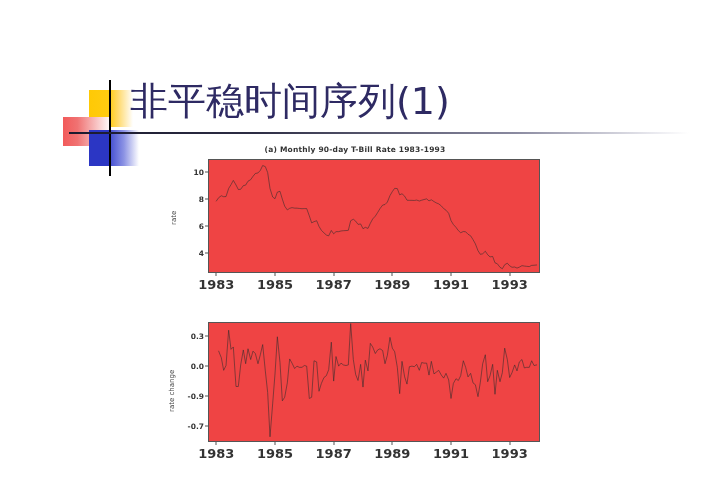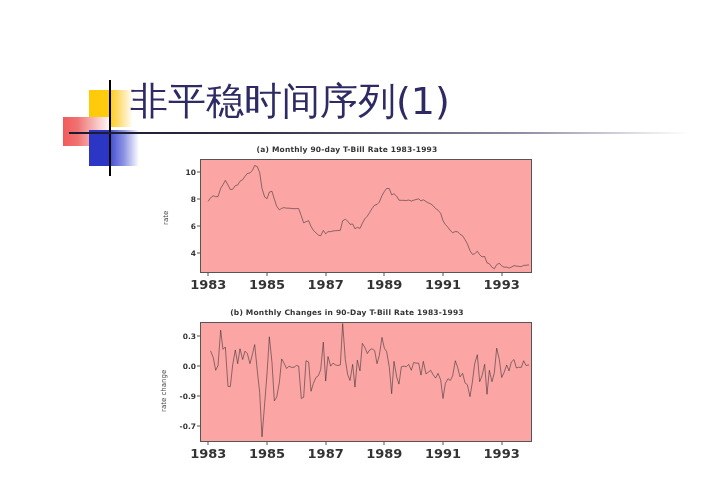--- a/index.html
+++ b/index.html
@@ -103,21 +103,21 @@
     font-family: "DejaVu Sans", sans-serif;
     font-size: 38px;
     color: #2e2a63;
     white-space: nowrap;
     line-height: 1;
   }
 
   
   #figure {
     position: absolute;
-    left: 152px;
+    left: 160px;
     top: 145px;
     width: 390px;
     height: 335px;
   }
   .panel {
     position: absolute;
     left: 0;
     width: 390px;
   }
   #panel-a { top: 0px;   height: 163px; }
@@ -134,21 +134,21 @@
     color: #333333;
     letter-spacing: 0.2px;
   }
 
   .plotbox {
     position: absolute;
     left: 48px;
     top: 14px;
     width: 332px;
     border: 1px solid #555555;
-    background: #fca5a5;
+    background: #ef4444;
     box-sizing: border-box;
   }
   #plot-a { height: 114px; }
   #plot-b { height: 120px; }
 
   .plotbox svg { display: block; width: 100%; height: 100%; }
   .series {
     fill: none;
     stroke: #2a2a2a;
     stroke-width: 0.55;
@@ -271,21 +271,20 @@
           <div class="xtick" style="left: 55.5556%;">1989</div>
           <div class="xtickmark" style="left: 55.5556%;"></div>
           <div class="xtick" style="left: 73.3333%;">1991</div>
           <div class="xtickmark" style="left: 73.3333%;"></div>
           <div class="xtick" style="left: 91.1111%;">1993</div>
           <div class="xtickmark" style="left: 91.1111%;"></div>
         </div>
     </div>
 
     <div class="panel" id="panel-b">
-      <div class="panel-title">(b) Monthly Changes in 90-Day T-Bill Rate 1983-1993</div>
       <div class="ylab" id="ylab-b">rate change</div>
       <div class="plotbox" id="plot-b">
         <svg id="svg-b" viewBox="0 0 332 120" preserveAspectRatio="none">
           <polyline id="line-b" class="series" points="9.74,28.63 12.39,35.33 14.76,48.12 17.12,43.25 19.77,7.31 22.13,26.80 24.49,24.37 27.15,64.57 29.51,64.57 31.87,42.64 34.53,27.41 36.89,41.42 39.25,26.19 41.91,37.16 44.27,28.63 46.63,31.07 49.28,41.42 51.64,32.28 54.01,21.93 56.66,48.73 59.02,70.66 61.38,115.74 64.04,82.23 66.40,51.78 68.76,14.01 71.42,40.20 73.78,79.19 76.14,75.53 78.79,60.91 81.16,36.55 83.52,40.81 86.17,46.29 88.53,43.86 90.89,45.08 93.55,45.08 95.91,43.25 98.27,43.86 100.93,76.75 103.29,75.53 105.65,38.38 108.31,39.59 110.67,69.44 113.03,61.52 115.68,55.43 118.04,53.60 120.41,47.51 123.06,19.49 125.42,59.09 127.78,34.11 130.44,43.86 132.80,40.81 135.16,42.64 137.82,43.25 140.18,42.64 142.54,0.61 145.19,37.16 147.56,52.39 149.92,58.48 152.57,42.03 154.93,65.18 157.29,37.77 159.95,48.73 162.31,20.71 164.67,24.37 167.33,31.07 169.69,27.41 172.05,26.19 174.71,28.02 177.07,41.42 179.43,32.89 182.08,14.62 184.44,25.58 186.81,29.24 189.46,45.08 191.82,71.88 194.18,38.98 196.84,54.82 199.20,62.13 201.56,44.47 204.22,43.86 206.58,44.47 208.94,42.03 211.59,48.12 213.96,40.20 216.32,40.81 218.97,40.81 221.33,52.99 223.69,38.98 226.35,51.78 228.71,49.95 231.07,48.12 233.73,52.99 236.09,56.04 238.45,51.17 241.11,57.87 243.47,76.75 245.83,61.52 248.48,56.65 250.84,58.48 253.21,53.60 255.86,38.38 258.22,45.08 260.58,54.82 263.24,51.17 265.60,60.91 267.96,62.74 270.62,74.92 272.98,60.30 275.34,41.42 277.99,32.28 280.36,59.70 282.72,53.60 285.37,42.03 287.73,72.49 290.09,48.12 292.75,59.70 295.11,50.56 297.47,25.58 300.13,37.16 302.49,55.43 304.85,50.56 307.51,42.64 309.87,48.73 312.23,39.59 314.88,37.16 317.24,45.69 319.61,45.08 322.26,45.08 324.62,38.38 326.98,43.25 329.64,42.64"></polyline>
         </svg>
       <div class="ytick" style="top: 11.1675%;">0.3</div>
           <div class="ytickmark" style="top: 11.1675%;"></div>
           <div class="ytick" style="top: 36.5482%;">0.0</div>
           <div class="ytickmark" style="top: 36.5482%;"></div>
           <div class="ytick" style="top: 61.9289%;">-0.9</div>

